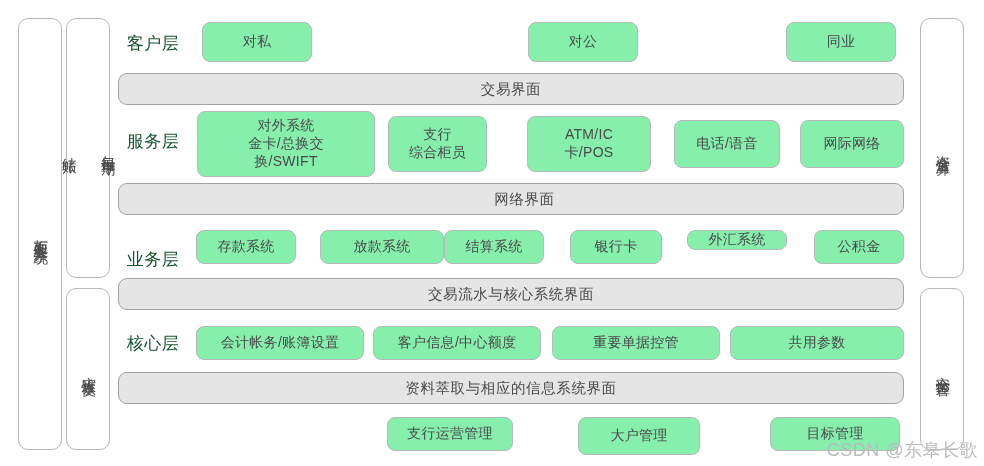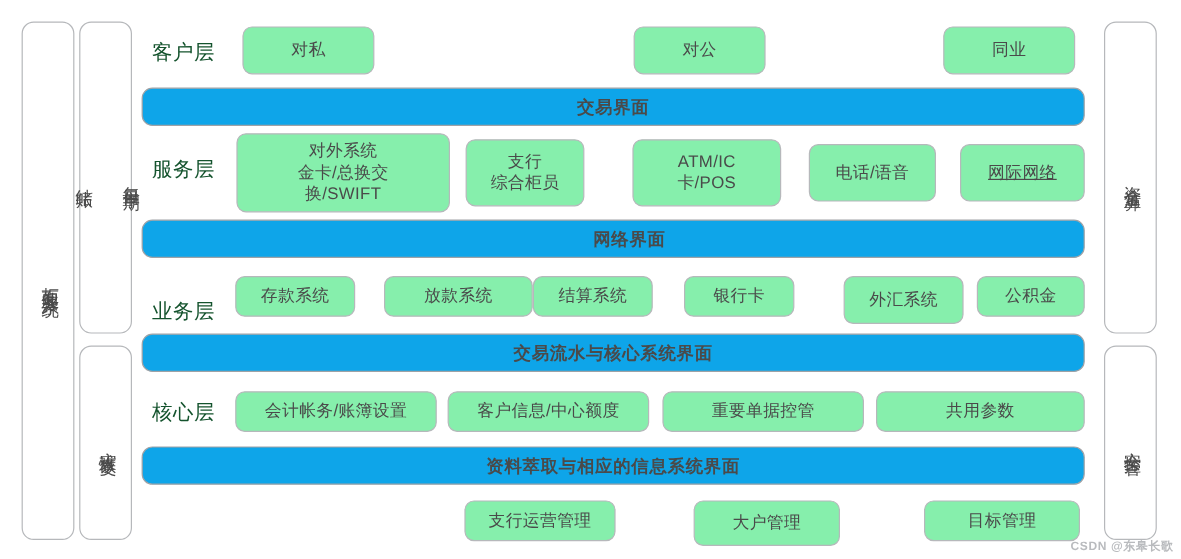--- a/index.html
+++ b/index.html
@@ -53,53 +53,51 @@
     text-orientation: upright;
     white-space: pre-line;
     text-align: center;
   }
 
   
   .band {
     position: absolute;
     border: 1.6px solid #9fa2a6;
     border-radius: 9px;
-    background: #0ea5e9;
+    background: #e5e5e5;
     display: flex;
     align-items: center;
     justify-content: center;
     color: #4a4a4a;
     font-size: 14.5px;
     letter-spacing: 0.6px;
-    font-weight: bold;
   }
 
   
   .rowlabel {
     position: absolute;
     color: #14532d;
     font-size: 17px;
     letter-spacing: 0.5px;
     white-space: nowrap;
     display: flex;
     align-items: center;
     justify-content: center;
   }
 
   
   #watermark {
     position: absolute;
     right: 6px;
     bottom: 4px;
     color: #b9bbbe;
-    font-size: 10px;
+    font-size: 18px;
     letter-spacing: 0.5px;
     white-space: nowrap;
     pointer-events: none;
-    font-weight: bold;
   }
 </style>
 </head>
 <body>
 
 <div id="canvas">
 
   <div class="pillar" style="left:18px; top:18px; width:44px; height:432px;">
     <span class="vtext">柜面业务系统</span>
   </div>
@@ -143,33 +141,33 @@
 换/SWIFT</div>
 
   <div class="box" style="left:388px; top:116px; width:99px; height:56px;">支行
 综合柜员</div>
 
   <div class="box" style="left:674px; top:120px; width:106px; height:48px;">电话/语音</div>
 
   <div class="box" style="left:527px; top:116px; width:124px; height:56px;">ATM/IC
 卡/POS</div>
 
-  <div class="box" style="left:800px; top:120px; width:104px; height:48px;text-decoration:underline;">网际网络</div>
+  <div class="box" style="left:800px; top:120px; width:104px; height:48px;">网际网络</div>
 
   <div class="band" style="left:118px; top:183px; width:786px; height:32px;padding-left:27px;">网络界面</div>
 
   <div class="box" style="left:196px; top:230px; width:100px; height:34px;">存款系统</div>
 
   <div class="box" style="left:320px; top:230px; width:124px; height:34px;">放款系统</div>
 
   <div class="box" style="left:444px; top:230px; width:100px; height:34px;">结算系统</div>
 
   <div class="box" style="left:570px; top:230px; width:92px; height:34px;">银行卡</div>
 
-  <div class="box" style="left:703px; top:230px; width:100px; height:40px;">外汇系统</div>
+  <div class="box" style="left:687px; top:230px; width:100px; height:20px;">外汇系统</div>
 
   <div class="box" style="left:814px; top:230px; width:90px; height:34px;">公积金</div>
 
   <div class="band" style="left:118px; top:278px; width:786px; height:32px;">交易流水与核心系统界面</div>
 
   <div class="box" style="left:196px; top:326px; width:168px; height:34px;">会计帐务/账簿设置</div>
 
   <div class="box" style="left:373px; top:326px; width:168px; height:34px;">客户信息/中心额度</div>
 
   <div class="box" style="left:552px; top:326px; width:168px; height:34px;">重要单据控管</div>

